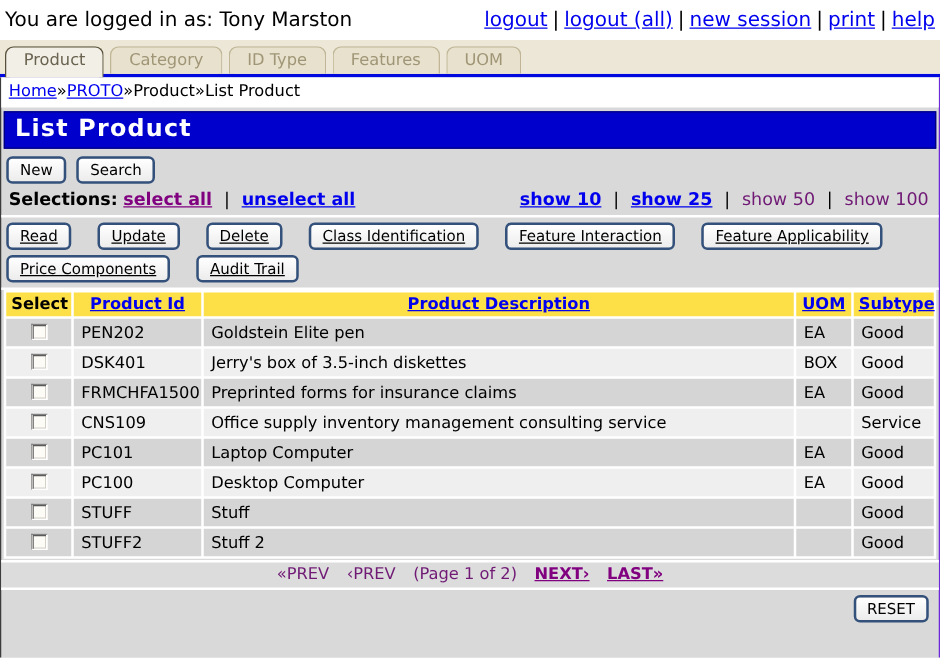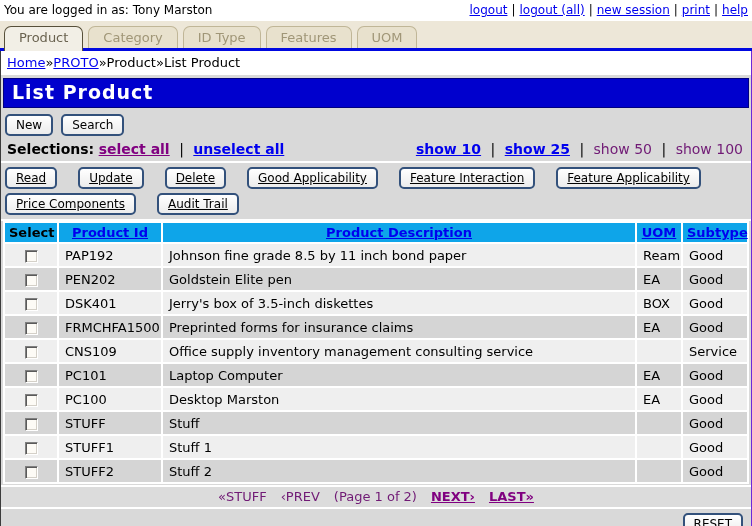--- a/index.html
+++ b/index.html
@@ -5,21 +5,21 @@
   * { margin:0; padding:0; box-sizing:border-box; }
   html,body { width:752px; height:526px; overflow:hidden; }
   body {
     font-family:"DejaVu Sans","Liberation Sans",sans-serif;
     font-size:13px; color:#000; background:#FFFFFF;
   }
   a { cursor:pointer; }
 
   
   .topbar { display:flex; justify-content:space-between; align-items:center;
-    background:#FFFFFF; padding:0 4px 1px 4px; height:21px; font-size:12px; }
+    background:#FFFFFF; padding:0 4px 1px 4px; height:32px; font-size:16px; }
   .topbar .links { white-space:nowrap; }
   .toplink { color:#0000EE; text-decoration:underline; }
   .topsep { color:#000; margin:0 4px; }
 
   
   .tabrow { background:#EDE7D8; display:flex; align-items:flex-end;
     padding:3px 0 0 4px; height:27px; position:relative; }
   .tab { font-size:13px; padding:3px 14px 3px 14px; margin-right:5px;
     background:#E8E1CD; color:#A09677; border:1px solid #C0B697; border-bottom:none;
     border-radius:7px 7px 0 0; cursor:pointer; white-space:nowrap; }
@@ -58,21 +58,21 @@
 
   .action-panel { border-top:2px solid #FFF; border-bottom:2px solid #FFF;
     padding:2px 2px; }
   .action-row { display:flex; flex-wrap:nowrap; padding:2px 2px; gap:21px;text-decoration:underline; }
   .w1 { min-width:110px; } .w2 { min-width:120px; } .w3 { min-width:129px; }
   .w4 { min-width:135px; } .w5 { min-width:128px; } .w6 { min-width:64px; }
 
   
   table.grid { border-collapse:separate; border-spacing:2px; background:#FFF;
     width:calc(100% - 4px); margin:0 2px; table-layout:fixed; }
-  th { background:#0ea5e9; font-size:13px; font-weight:bold; padding:2px 4px; height:16px; }
+  th { background:#fde047; font-size:13px; font-weight:bold; padding:2px 4px; height:16px; }
   th .th-link { color:#0000EE; text-decoration:underline; }
   td { font-size:13px; padding:3px 6px; height:22px; overflow:hidden; white-space:nowrap; }
   tr.odd td { background:#EFEFEF; }
   tr.even td { background:#D5D5D5; }
   .c-select { width:52px; text-align:center; }
   .c-id { width:102px; }
   .c-uom { width:44px; }
   .c-sub { width:64px; }
   .checkbox { display:inline-block; width:13px; height:13px; background:#FDFBF6;
     border:1px solid; border-color:#808080 #FFF #FFF #808080;
@@ -135,48 +135,41 @@
       <span class="pipe">|</span>
       <span class="plain">show 100</span>
     </span>
   </div>
 
   <div class="action-panel">
     <div class="action-row">
       <button class="btn">Read</button>
       <button class="btn">Update</button>
       <button class="btn">Delete</button>
-      <button class="btn w2">Good Applicability</button>
+      <button class="btn w2">Class Identification</button>
       <button class="btn w3">Feature Interaction</button>
       <button class="btn w4">Feature Applicability</button>
     </div>
     <div class="action-row">
       <button class="btn w5">Price Components</button>
       <button class="btn w6">Audit Trail</button>
     </div>
   </div>
 
   <table class="grid">
     <thead>
       <tr>
         <th class="c-select">Select</th>
         <th class="c-id"><span class="th-link">Product Id</span></th>
         <th class="c-desc"><span class="th-link">Product Description</span></th>
         <th class="c-uom"><span class="th-link">UOM</span></th>
         <th class="c-sub"><span class="th-link">Subtype</span></th>
       </tr>
     </thead>
     <tbody>
-        <tr class="odd">
-      <td class="c-select"><span class="checkbox"></span></td>
-      <td class="c-id">PAP192</td>
-      <td class="c-desc">Johnson fine grade 8.5 by 11 inch bond paper</td>
-      <td class="c-uom">Ream</td>
-      <td class="c-sub">Good</td>
-    </tr>
         <tr class="even">
       <td class="c-select"><span class="checkbox"></span></td>
       <td class="c-id">PEN202</td>
       <td class="c-desc">Goldstein Elite pen</td>
       <td class="c-uom">EA</td>
       <td class="c-sub">Good</td>
     </tr>
         <tr class="odd">
       <td class="c-select"><span class="checkbox"></span></td>
       <td class="c-id">DSK401</td>
@@ -201,49 +194,42 @@
         <tr class="even">
       <td class="c-select"><span class="checkbox"></span></td>
       <td class="c-id">PC101</td>
       <td class="c-desc">Laptop Computer</td>
       <td class="c-uom">EA</td>
       <td class="c-sub">Good</td>
     </tr>
         <tr class="odd">
       <td class="c-select"><span class="checkbox"></span></td>
       <td class="c-id">PC100</td>
-      <td class="c-desc">Desktop Marston</td>
+      <td class="c-desc">Desktop Computer</td>
       <td class="c-uom">EA</td>
       <td class="c-sub">Good</td>
     </tr>
         <tr class="even">
       <td class="c-select"><span class="checkbox"></span></td>
       <td class="c-id">STUFF</td>
       <td class="c-desc">Stuff</td>
       <td class="c-uom"></td>
       <td class="c-sub">Good</td>
     </tr>
-        <tr class="odd">
-      <td class="c-select"><span class="checkbox"></span></td>
-      <td class="c-id">STUFF1</td>
-      <td class="c-desc">Stuff 1</td>
-      <td class="c-uom"></td>
-      <td class="c-sub">Good</td>
-    </tr>
         <tr class="even">
       <td class="c-select"><span class="checkbox"></span></td>
       <td class="c-id">STUFF2</td>
       <td class="c-desc">Stuff 2</td>
       <td class="c-uom"></td>
       <td class="c-sub">Good</td>
     </tr>
       </tbody>
   </table>
 
   <div class="pagination">
-    <span class="pg-item plain">«STUFF</span><span class="pg-item plain">‹PREV</span><span class="pg-item plain">(Page 1 of 2)</span><a class="pg-item link-visited">NEXT›</a><a class="pg-item link-visited">LAST»</a>
+    <span class="pg-item plain">«PREV</span><span class="pg-item plain">‹PREV</span><span class="pg-item plain">(Page 1 of 2)</span><a class="pg-item link-visited">NEXT›</a><a class="pg-item link-visited">LAST»</a>
   </div>
 
   <div class="reset-row">
     <button class="btn">RESET</button>
   </div>
 
 </div>
 
 </body></html>

